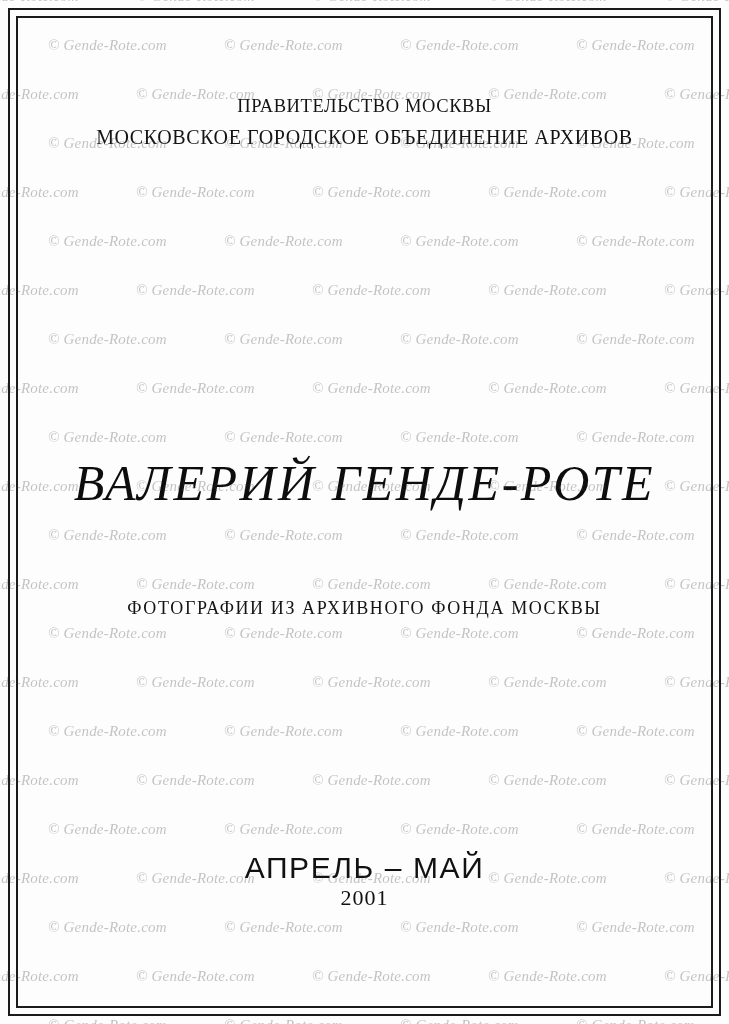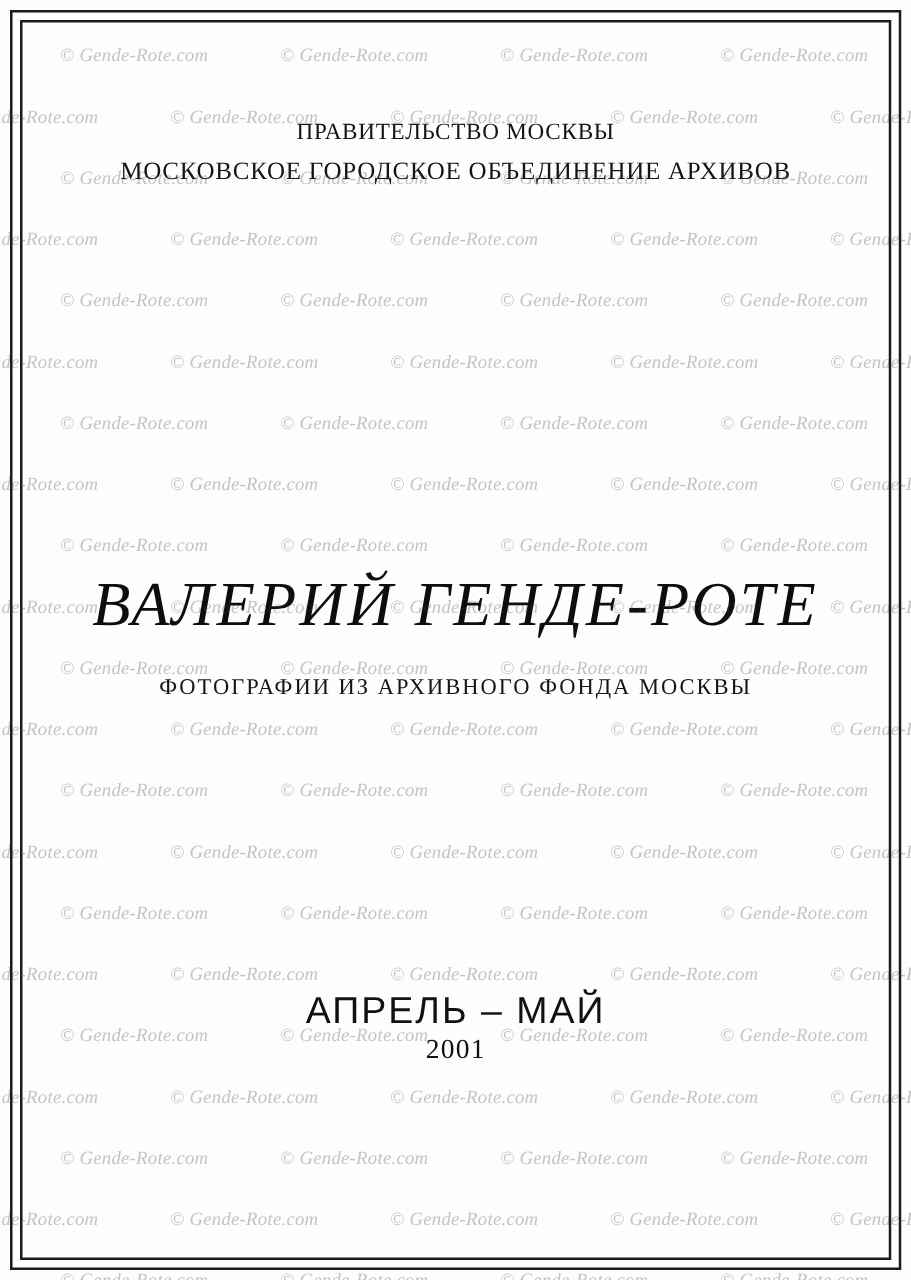--- a/index.html
+++ b/index.html
@@ -108,21 +108,21 @@
     font-family: "Liberation Serif", serif;
     font-size: 50px;
     letter-spacing: 2.5px;
     text-align: left;
     color: #0d0d0d;
     white-space: nowrap;
     font-style: italic;
   }
 
   .subtitle {
-    margin-top: 27px;
+    margin-top: 86px;
     font-family: "Liberation Serif", serif;
     font-size: 18px;
     letter-spacing: 1.6px;
     text-align: center;
     color: #141414;
     white-space: nowrap;
   }
 
   .dates {
     margin-top: 232px;

